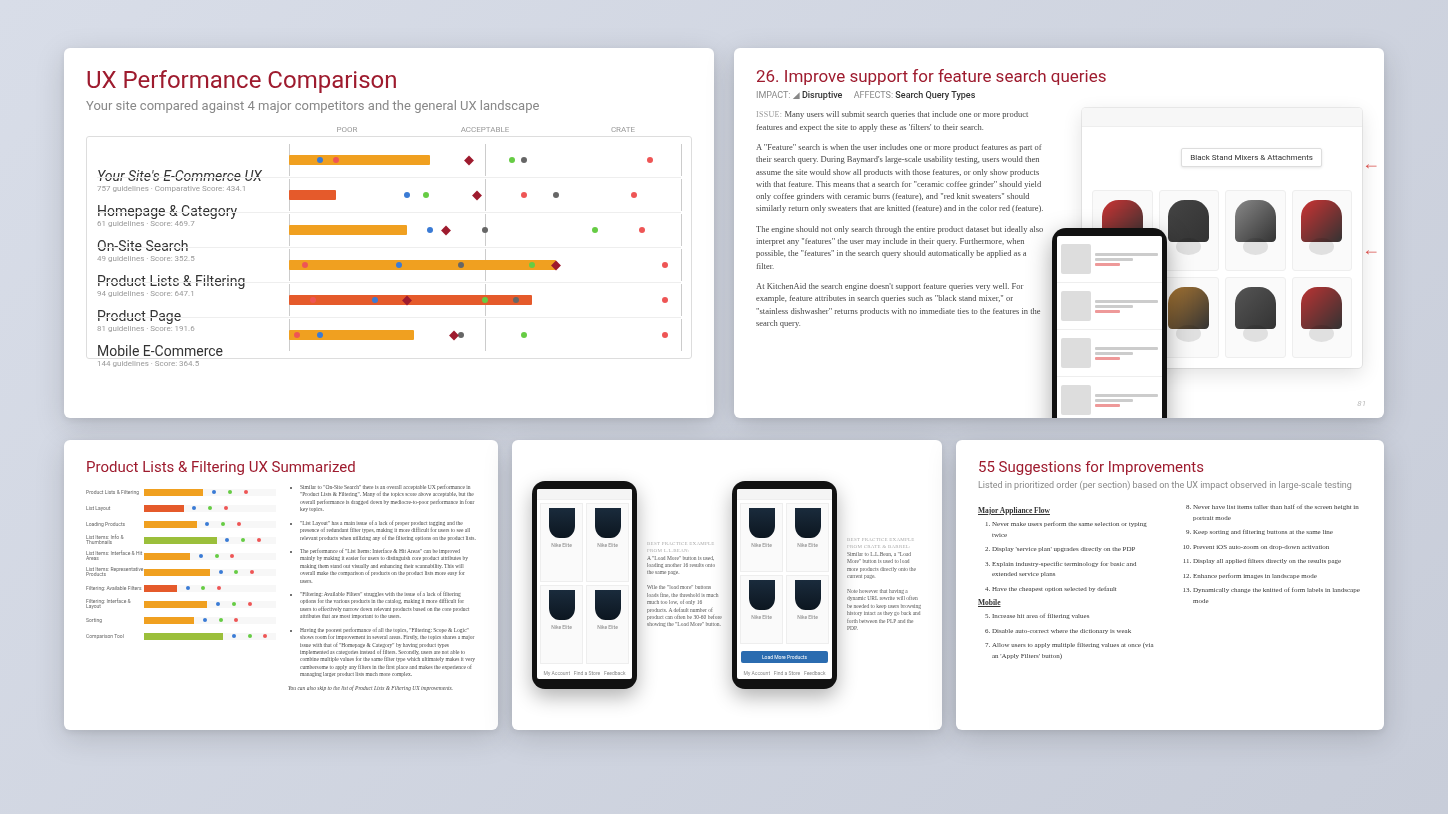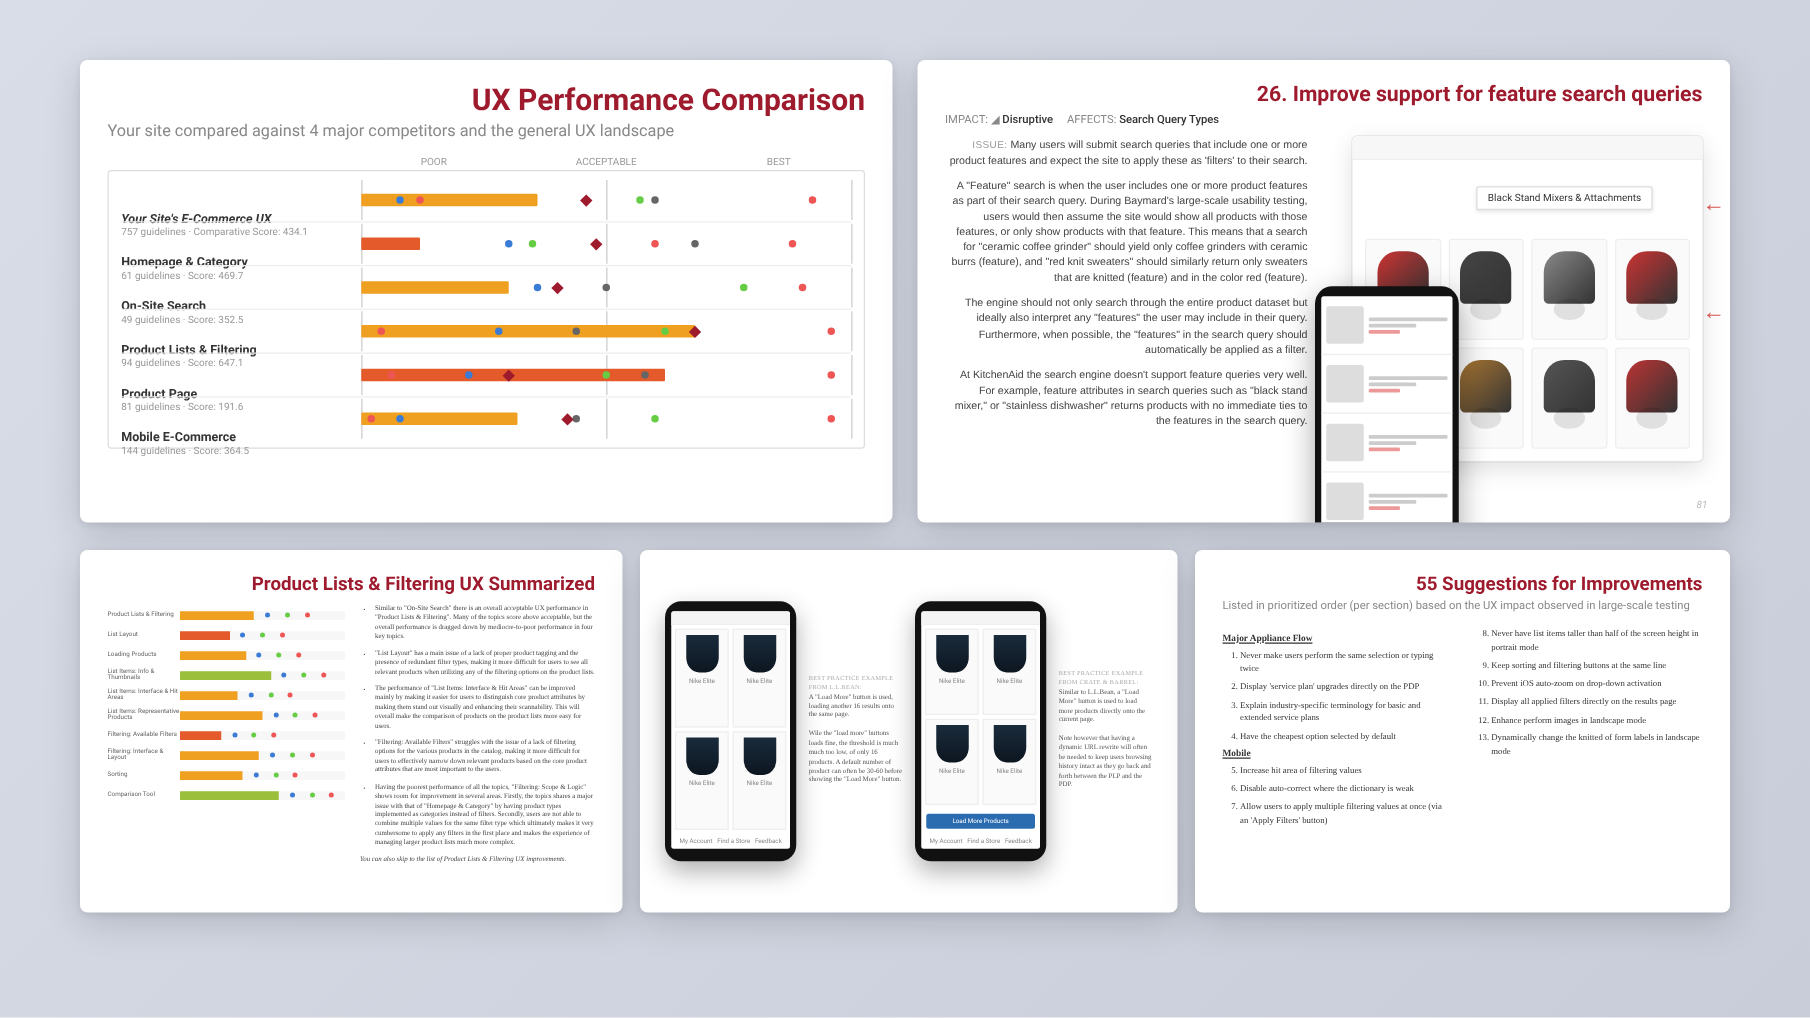--- a/index.html
+++ b/index.html
@@ -11,48 +11,48 @@
     position:relative;
   }
   .card{
     position:absolute;background:#fff;border-radius:6px;
     box-shadow:0 8px 30px rgba(0,0,0,.15),0 2px 6px rgba(0,0,0,.08);
     padding:18px 22px;box-sizing:border-box;overflow:hidden;
   }
   .card:before{content:"";position:absolute;right:-6px;top:6px;bottom:6px;width:6px;
     background:linear-gradient(90deg,rgba(0,0,0,.05),transparent);border-radius:0 6px 6px 0;}
 
-  h1{color:#9e1b2e;font-weight:700;margin:0 0 4px 0;text-align:right;}
+  h1{color:#9e1b2e;font-weight:400;margin:0 0 4px 0;}
   .sub{color:#888;font-size:13px;margin:0 0 12px 0;}
 
   
   #c1{left:64px;top:48px;width:650px;height:370px;}
   #c1 h1{font-size:24px;}
   .scale{display:flex;font-size:8px;color:#999;padding:0 0 2px 192px;}
   .scale span{flex:1;text-align:center;}
   .chart{border:1px solid #ddd;border-radius:3px;padding:6px 10px 6px 10px;}
   .row{display:flex;align-items:center;height:34px;position:relative;}
   .row+.row{border-top:1px solid #eee;}
   .rlab{width:184px;flex:0 0 184px;padding-right:8px;}
-  .rlab .nm{font-size:10px;color:#333;font-weight:700;margin-top:40px;}
+  .rlab .nm{font-size:14px;color:#333;font-weight:400;margin-top:40px;}
   .rlab .nm.it{font-style:italic;}
   .rlab .sc{font-size:8px;color:#999;}
   .track{flex:1;position:relative;height:32px;}
   .track .v{position:absolute;top:0;bottom:0;width:1px;background:#ccc;}
   .bar{position:absolute;height:10px;top:11px;left:0;border-radius:1px;}
   .dot{position:absolute;width:6px;height:6px;border-radius:50%;top:13px;transform:translateX(-50%);}
   .dia{position:absolute;width:7px;height:7px;top:13px;background:#9e1b2e;transform:translateX(-50%) rotate(45deg);}
 
   
   #c2{left:734px;top:48px;width:650px;height:370px;}
   #c2 h1{font-size:17px;}
   .meta{font-size:9px;color:#888;}
   .meta b{color:#333;font-weight:500;}
   .body2{display:flex;gap:16px;margin-top:8px;}
-  .txt2{flex:1;font-size:8.5px;color:#444;line-height:1.45;font-family:Liberation Sans, sans-serif;text-align:right;}
+  .txt2{flex:1;font-size:8.5px;color:#444;line-height:1.45;font-family:Liberation Serif, serif;}
   .txt2 p{margin:0 0 8px 0;}
   .txt2 .lbl{font-size:8px;color:#999;letter-spacing:.04em;font-family:inherit;}
   .mock{flex:0 0 300px;position:relative;}
   .desk{position:absolute;right:0;top:0;width:280px;height:260px;background:#fff;
         border-radius:4px;box-shadow:0 6px 20px rgba(0,0,0,.12),0 0 0 1px #eee;}
   .desk .hd{height:18px;background:#f7f7f7;border-bottom:1px solid #eee;border-radius:4px 4px 0 0;}
   .callout{position:absolute;right:40px;top:40px;background:#fff;border:1px solid #ddd;
            padding:4px 8px;font-size:8px;color:#333;border-radius:2px;box-shadow:0 1px 3px rgba(0,0,0,.1);}
   .arrow{position:absolute;color:#d9534f;font-size:18px;font-weight:bold;}
   .prodgrid{position:absolute;left:10px;right:10px;top:82px;bottom:10px;display:grid;
@@ -110,21 +110,21 @@
 </style>
 </head>
 <body>
 
 <div id="c1" class="card">
   <h1>UX Performance Comparison</h1>
   <div class="sub">Your site compared against 4 major competitors and the general UX landscape</div>
   <div class="scale">
     <span>POOR</span>
     <span>ACCEPTABLE</span>
-    <span>BEST</span>
+    <span>CRATE</span>
   </div>
   <div class="chart" id="chart1">
       <div class="row">
         <div class="rlab">
           <div class="nm it">Your Site's E-Commerce UX</div>
           <div class="sc">757 guidelines · Comparative Score: 434.1</div>
         </div>
   <div class="track">
     <div class="v" style="left:0"></div>
           <div class="v" style="left:50%"></div>

